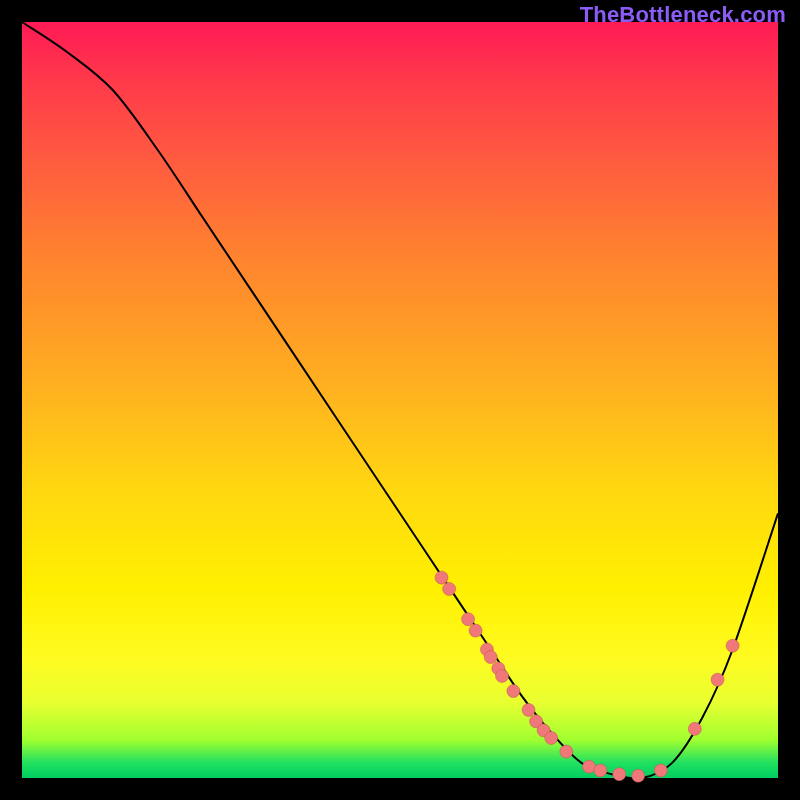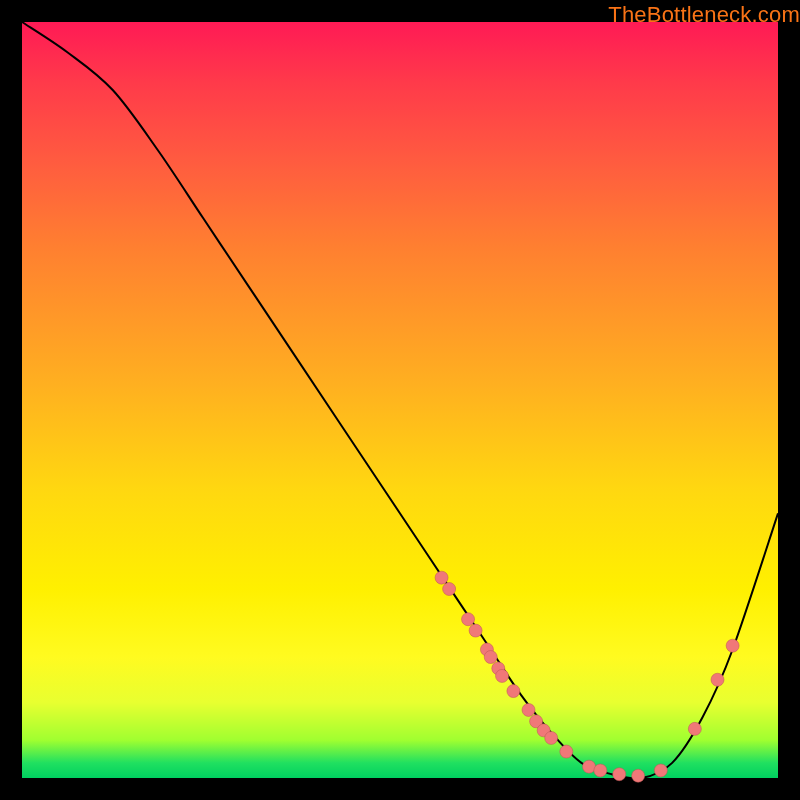--- a/index.html
+++ b/index.html
@@ -34,24 +34,24 @@
       #fffb20 84%,
       #e8ff30 90%,
       #a0ff30 95%,
       #20e060 98%,
       #00d060 100%
     );
   }
   .watermark {
     position: absolute;
     top: 2px;
-    right: 0;
+    right: 14px;
     font-size: 22px;
-    font-weight: 400;
-    color: #f97316;
+    font-weight: 700;
+    color: #8b5cf6;
     letter-spacing: 0.2px;
     z-index: 5;
   }
   svg.curve {
     position: absolute;
     left: 0;
     top: 0;
     width: 756px;
     height: 756px;
     overflow: visible;

